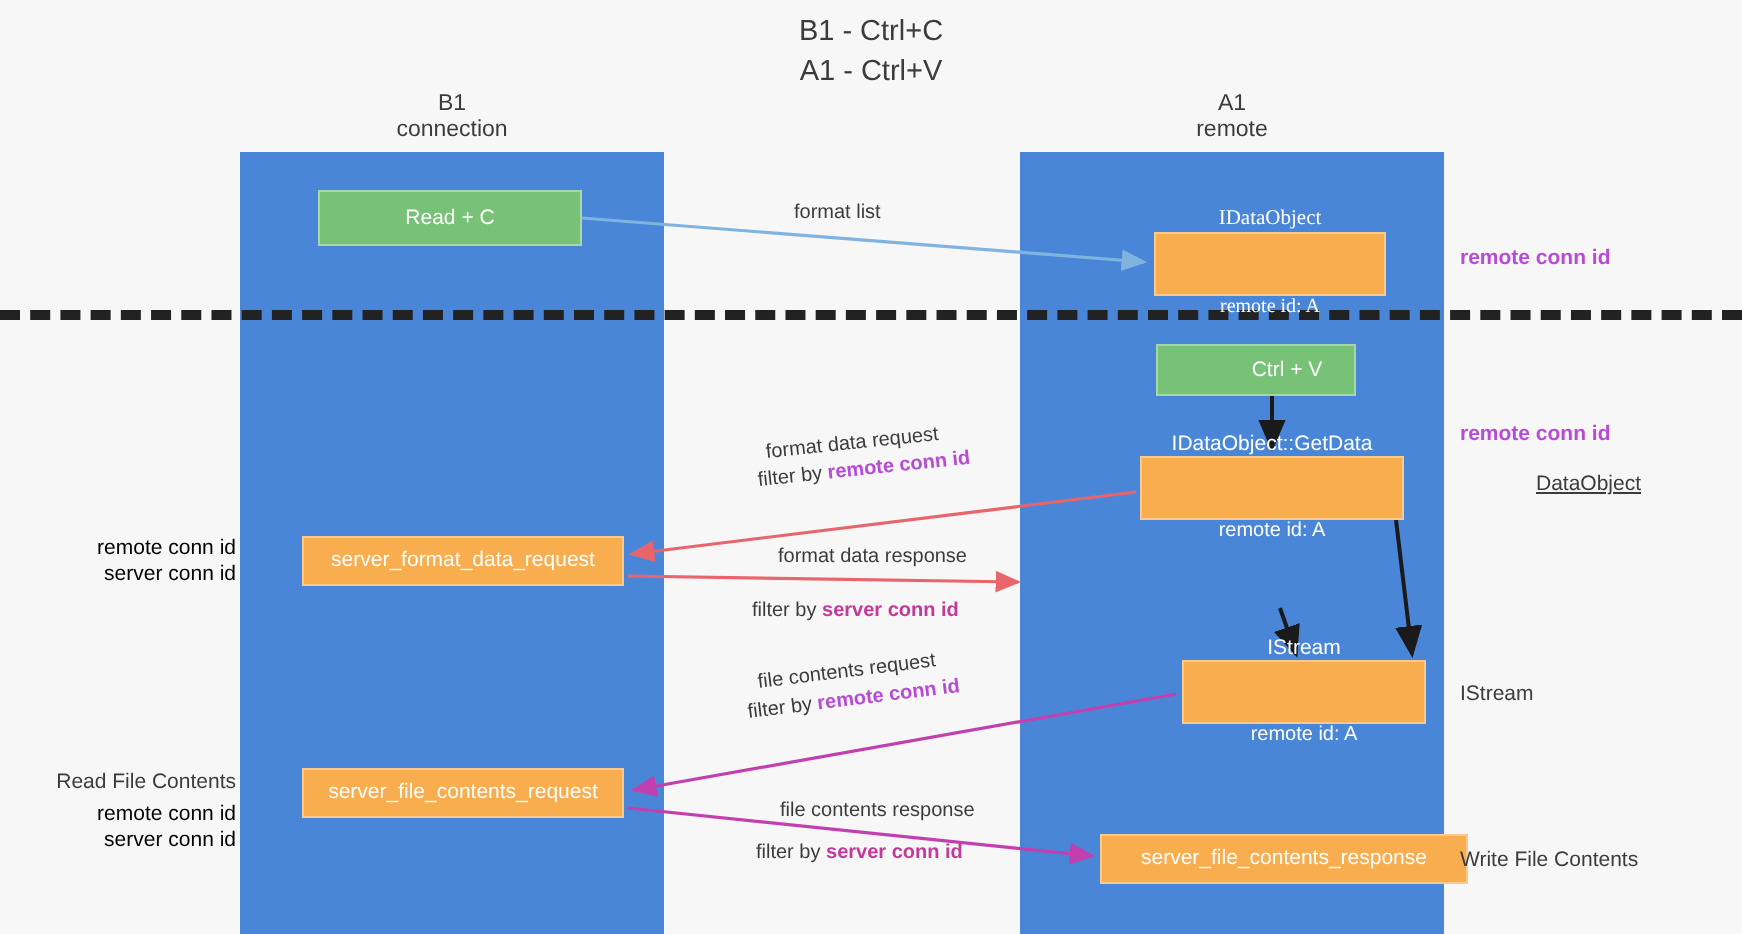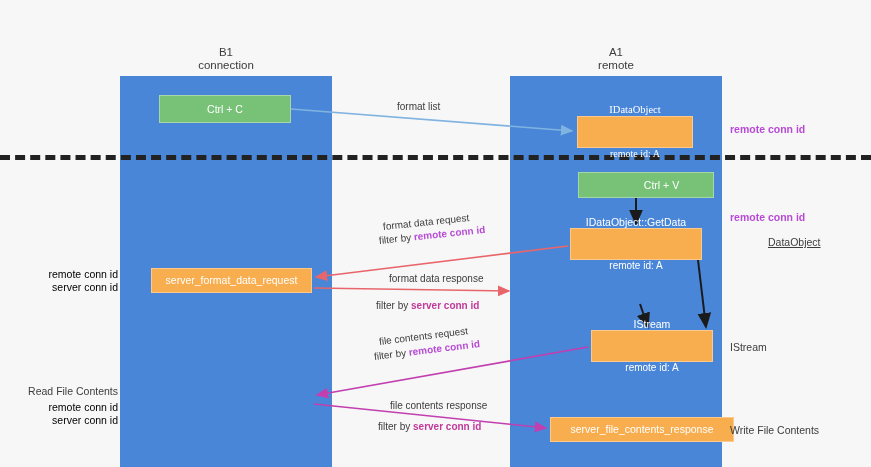--- a/index.html
+++ b/index.html
@@ -32,21 +32,21 @@
   .node{position:absolute;box-sizing:border-box;display:flex;
         align-items:center;justify-content:center;flex-direction:column;
         color:#fff;font-size:10.5px;line-height:12.5px;text-align:center;
         border:1px solid rgba(255,255,255,.35);padding:2px 4px;}
   .node.green{background:#77c277;}
   .node.orange{background:#f8ad4e;}
   .node .sub{font-size:10px;margin-top:32px;}
 
   .n-ctrlc{left:159px;top:95px;width:132px;height:28px;}
   .n-idataobject{left:577px;top:116px;width:116px;height:32px;font-family:Liberation Serif, serif;}
-  .n-ctrlv{left:578px;top:172px;width:136px;height:26px;padding-left:35px;}
+  .n-ctrlv{left:578px;top:172px;width:100px;height:26px;padding-left:35px;}
   .n-getdata{left:570px;top:228px;width:132px;height:32px;}
   .n-sfdreq{left:151px;top:268px;width:161px;height:25px;}
   .n-sfdresp{left:513px;top:279px;width:158px;height:25px;}
   .n-istream{left:591px;top:330px;width:122px;height:32px;}
   .n-sfcreq{left:151px;top:384px;width:161px;height:25px;}
   .n-sfcresp{left:550px;top:417px;width:184px;height:25px;}
 
   .side{position:absolute;font-size:10.5px;line-height:13px;}
   .side.purple{color:#b84bd6;font-weight:bold;}
   .side.dark{color:#3c3c3c;}
@@ -78,20 +78,24 @@
   .l-fcresp{left:390px;top:399px;}
   .l-fcresp2{left:378px;top:420px;}
 
   svg.lines{position:absolute;left:0;top:0;width:871px;height:467px;overflow:visible;}
 </style>
 </head>
 <body>
 
 <div id="stage">
 
+  <div class="title">
+    <span>B1 - Ctrl+C</span>
+    <span>A1 - Ctrl+V</span>
+  </div>
 
   <div class="lane lane-b1"></div>
   <div class="lane lane-a1"></div>
 
   <div class="lane-hdr hdr-b1">
     <span class="l1">B1</span>
     <span class="l2">connection</span>
   </div>
   <div class="lane-hdr hdr-a1">
     <span class="l1">A1</span>
@@ -127,21 +131,21 @@
     <path d="M698,260 L706,327" stroke="#1a1a1a" stroke-width="2" fill="none" marker-end="url(#ah-black)"></path>
 
     <path d="M588,347 L317,395" stroke="#c23fb0" stroke-width="1.6" fill="none" marker-end="url(#ah-pink)"></path>
 
     <path d="M314,404 L546,428" stroke="#c23fb0" stroke-width="1.6" fill="none" marker-end="url(#ah-pink)"></path>
   </svg>
 
   <div class="divider"></div>
 
   <div class="node green n-ctrlc">
-    <span>Ctrl + C</span>
+    <span>Read + C</span>
   </div>
 
   <div class="node orange n-idataobject">
     <span>IDataObject</span>
     <span class="sub">remote id: A</span>
   </div>
 
   <div class="node green n-ctrlv">
     <span>Ctrl + V</span>
   </div>
@@ -154,20 +158,23 @@
   <div class="node orange n-sfdreq">
     <span>server_format_data_request</span>
   </div>
 
 
   <div class="node orange n-istream">
     <span>IStream</span>
     <span class="sub">remote id: A</span>
   </div>
 
+  <div class="node orange n-sfcreq">
+    <span>server_file_contents_request</span>
+  </div>
 
   <div class="node orange n-sfcresp">
     <span>server_file_contents_response</span>
   </div>
 
   <div class="edge-lbl l-formatlist">
     <span>format list</span>
   </div>
 
   <div class="edge-lbl l-fdreq">

